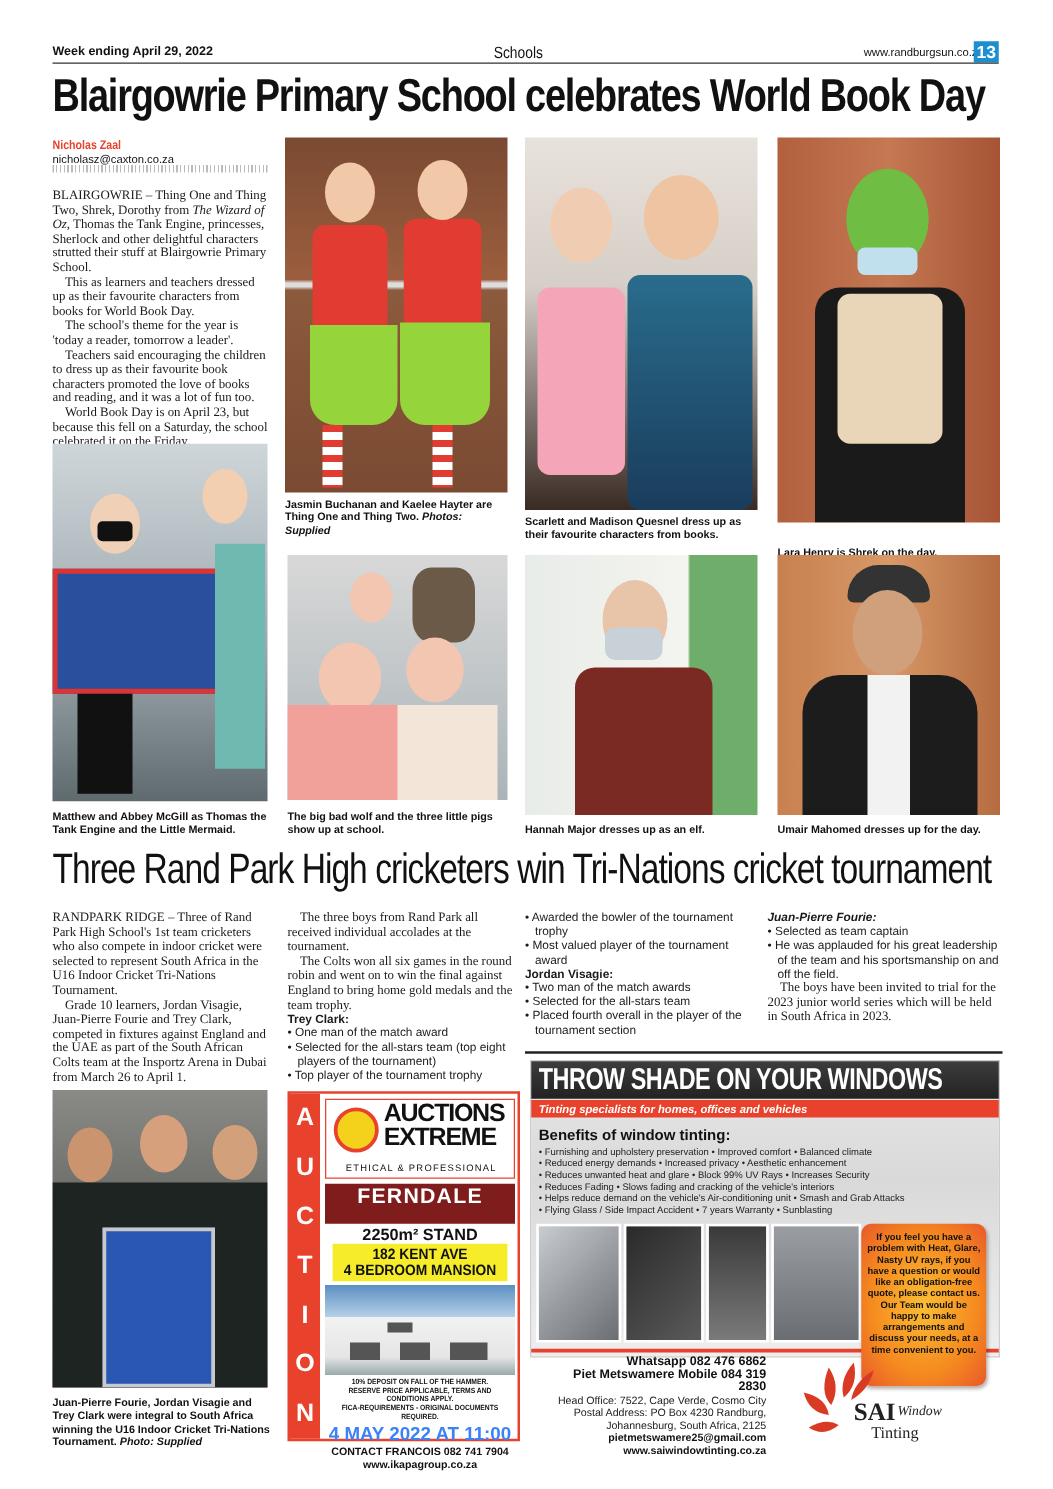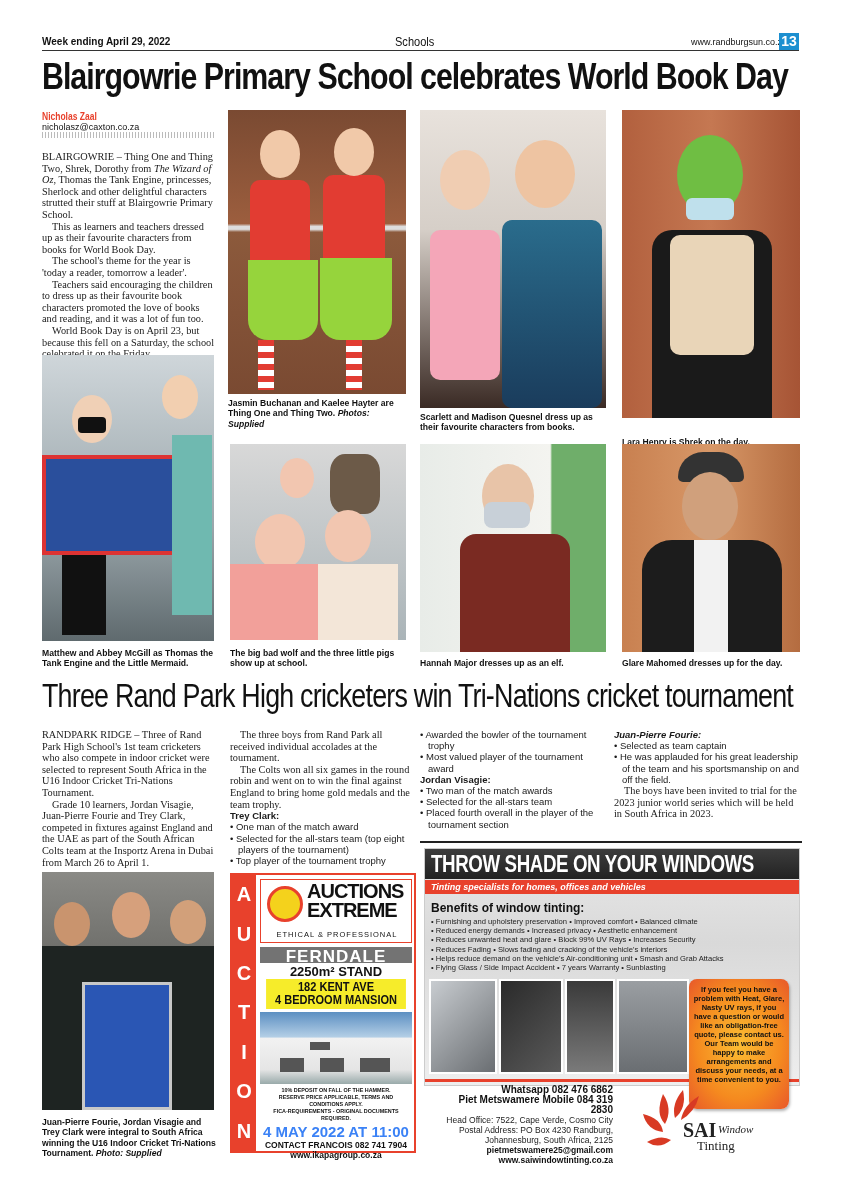--- a/index.html
+++ b/index.html
@@ -32,21 +32,21 @@
   .caption i { font-style: italic; }
 
   
   .auction { left: 230px; top: 873px; width: 186px; height: 280px; border: 2px solid #e8412c; background: #fff; }
   .auct-side { position: absolute; left: 0; top: 0; width: 24px; height: 100%; background: #e8412c; color: #fff; font: bold 20px "Liberation Sans", sans-serif; text-align: center; display: flex; flex-direction: column; justify-content: space-around; }
   .auct-main { position: absolute; left: 28px; top: 4px; width: 152px; }
   .logo-box { border: 1.5px solid #e8412c; height: 64px; position: relative; }
   .logo-circle { position: absolute; left: 6px; top: 6px; width: 36px; height: 36px; border-radius: 50%; background: #f4d21c; border: 3px solid #e8412c; }
   .logo-t1 { position: absolute; left: 46px; top: 2px; font: bold 20px "Liberation Sans", sans-serif; letter-spacing: -1px; line-height: 19px; }
   .logo-t2 { position: absolute; left: 4px; bottom: 3px; width: 144px; text-align: center; font: 7.5px "Liberation Sans", sans-serif; letter-spacing: 1px; }
-  .ferndale { margin-top: 4px; background: #737373; color: #fff; font: bold 17px "Liberation Sans", sans-serif; text-align: center; height: 16px; line-height: 20px; letter-spacing: 1px; }
+  .ferndale { margin-top: 4px; background: #7f1d1d; color: #fff; font: bold 17px "Liberation Sans", sans-serif; text-align: center; height: 32px; line-height: 20px; letter-spacing: 1px; }
   .stand { font: bold 13px "Liberation Sans", sans-serif; text-align: center; margin-top: 1px; }
   .kent { background: #f6ec2a; font: bold 12px/13px "Liberation Sans", sans-serif; text-align: center; padding: 2px 0; transform: scaleX(0.92); }
   .house { margin-top: 3px; height: 72px; background: linear-gradient(180deg,#5c8fc2 0%,#b4cfe6 35%,#f2f2f2 36%,#e5e5e5 80%,#9aa 100%); position: relative; }
   .house-w { position: absolute; background: #555; }
   .terms { font: 6px/7px "Liberation Sans", sans-serif; text-align: center; margin-top: 3px; font-weight: bold; transform: scaleX(0.9); }
   .date { color: #3b82f6; font: bold 15px "Liberation Sans", sans-serif; text-align: center; margin-top: 1px; }
   .contact { font: bold 8.5px/10px "Liberation Sans", sans-serif; text-align: center; }
 
   .tint { left: 424px; top: 848px; width: 376px; height: 238px; background: linear-gradient(180deg,#e8e8e8,#d9d9d9 40%,#eeeeee); border: 1px solid #ccc; }
   .tint-title { position: absolute; left: 0; top: 0; width: 100%; height: 30px; background: linear-gradient(180deg,#3d3d3d,#222); color: #fff; font: bold 24px "Liberation Sans", sans-serif; line-height: 30px; padding-left: 6px; transform-origin: left; letter-spacing: -0.5px; }
@@ -144,21 +144,21 @@
   <div class="abs" style="left:40px; top:90px; width:110px; height:118px; background:#7a2a22; border-radius:16px 16px 0 0;"></div>
 </div>
 <div class="abs caption" style="left:420px; top:658px; width:186px;">Hannah Major dresses up as an elf.</div>
 
 <div class="abs photo" style="left:622px; top:444px; width:178px; height:208px; background:linear-gradient(90deg,#c88050,#d89868 50%,#b46c40);">
   <div class="abs" style="left:56px; top:8px; width:66px; height:30px; background:#333; border-radius:30px 30px 6px 6px;"></div>
   <div class="abs" style="left:60px; top:28px; width:56px; height:68px; background:#d0a07c; border-radius:50%;"></div>
   <div class="abs" style="left:20px; top:96px; width:140px; height:112px; background:#1c1c1c; border-radius:30px 30px 0 0;"></div>
   <div class="abs" style="left:72px; top:96px; width:34px; height:112px; background:#f2f2f2;"></div>
 </div>
-<div class="abs caption" style="left:622px; top:658px; width:178px;">Glare Mahomed dresses up for the day.</div>
+<div class="abs caption" style="left:622px; top:658px; width:178px;">Umair Mahomed dresses up for the day.</div>
 
 <div class="abs headline2">Three Rand Park High cricketers win Tri-Nations cricket tournament</div>
 
 <div class="abs body-text" style="left:42px; top:729px; width:176px;">
   <p class="first">RANDPARK RIDGE – Three of Rand Park High School's 1st team cricketers who also compete in indoor cricket were selected to represent South Africa in the U16 Indoor Cricket Tri-Nations Tournament.</p>
   <p>Grade 10 learners, Jordan Visagie, Juan-Pierre Fourie and Trey Clark, competed in fixtures against England and the UAE as part of the South African Colts team at the Insportz Arena in Dubai from March 26 to April 1.</p>
 </div>
 
 <div class="abs" style="left:230px; top:729px; width:182px;">
   <div class="body-text">

